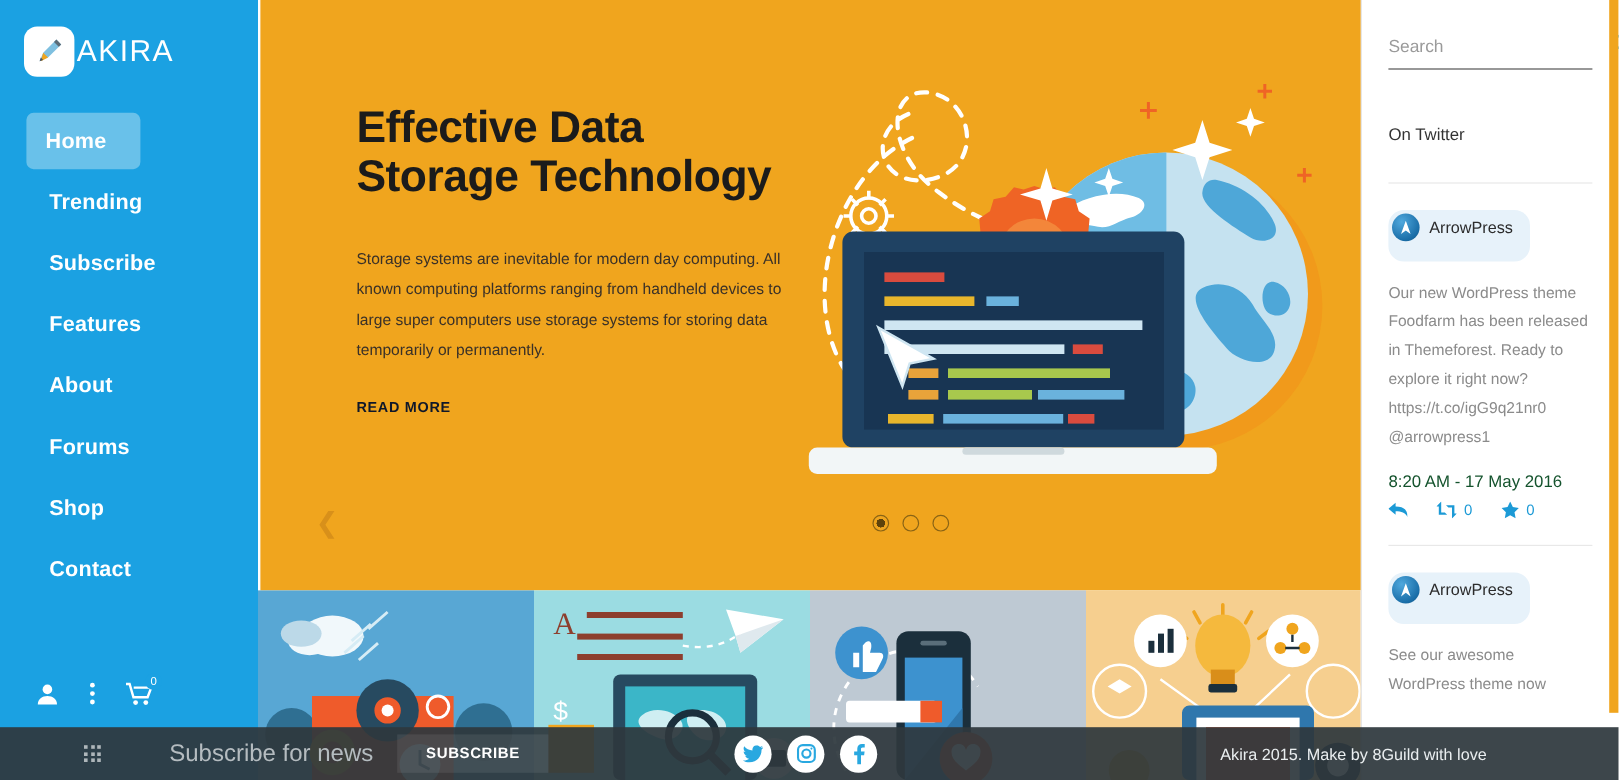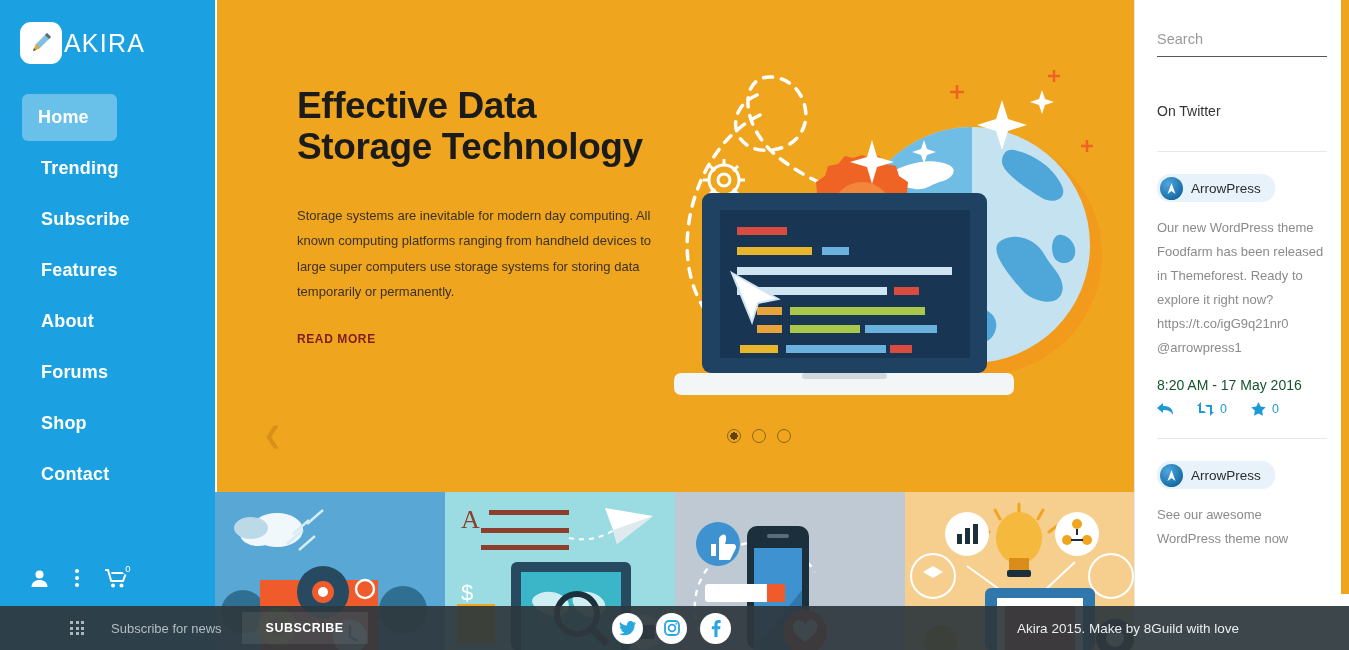--- a/index.html
+++ b/index.html
@@ -60,21 +60,21 @@
   .hero-title {
     font-size: 37px; font-weight: bold; color: #1b1b1b;
     line-height: 1.12; letter-spacing: -.4px;
   }
   .hero-desc {
     margin-top: 35px; font-size: 13px; color: #3a3128;
     line-height: 1.95; width: 363px;
   }
   .hero-cta {
     display: inline-block; margin-top: 28px;
-    font-size: 12px; font-weight: bold; color: #7f1d1d;
+    font-size: 12px; font-weight: bold; color: #0f172a;
     letter-spacing: .6px; text-decoration: none; cursor: pointer;
   }
 
   .hero-art { position: absolute; left: 445px; top: 55px; width: 450px; height: 370px; }
 
   .hero-arrow {
     position: absolute; top: 424px; font-size: 23px;
     color: #d8901a; cursor: pointer; user-select: none; line-height: 1;
   }
   .hero-arrow.left { left: 46px; }
@@ -117,41 +117,41 @@
     color: #9a9a9a; font-family: "Liberation Sans", sans-serif; background: transparent;
   }
   .search-input::placeholder { color: #9a9a9a; }
 
   .twitter-head {
     margin: 46px 22px 0 22px; font-size: 14px; color: #333;
     padding-bottom: 32px; border-bottom: 1px solid #e8e8e8;
   }
   .tweet { padding: 22px 22px 0 22px; }
   .tw-user { display: flex; align-items: center; gap: 8px; background: #e7f2fa;
-    border-radius: 13px; padding: 3px 14px 2px 3px; width: fit-content; cursor: pointer; }
+    border-radius: 13px; padding: 3px 14px 17px 3px; width: fit-content; cursor: pointer; }
   .tw-ava { width: 23px; height: 23px; border-radius: 50%; flex: none;
     background: radial-gradient(circle at 35% 30%, #4fa8dd, #1a6ea8 70%, #14537d);
     display: flex; align-items: center; justify-content: center; }
   .tw-name { font-size: 13.5px; color: #2c2c2c; }
   .tw-body { margin-top: 14px; font-size: 13px; color: #8b8b8b; line-height: 1.85; word-break: break-word; }
   .tw-time { margin-top: 17px; font-size: 14px; color: #14532d; }
   .tw-actions { display: flex; align-items: center; gap: 24px; margin-top: 9px; }
   .tw-act { display: flex; align-items: center; gap: 6px; color: #1c9ad6; font-size: 12.5px; cursor: pointer; }
   .tw-div { margin: 22px 0 0 0; border-top: 1px solid #e8e8e8; }
 
   
   .footer {
     position: absolute; left: 0; bottom: 0; width: 1349px; height: 44px;
     background: rgba(46,56,61,0.93); z-index: 30;
     display: flex; align-items: center;
   }
   .grid-ico { margin-left: 70px; display: grid; grid-template-columns: repeat(3,3px);
     grid-gap: 2.5px; cursor: pointer; }
   .grid-ico i { width: 3px; height: 3px; background: #aeb6ba; display: block; }
-  .sub-label { margin-left: 27px; font-size: 13px; color: #b5bcc0; cursor: text; }
+  .sub-label { margin-left: 57px; font-size: 20px; color: #b5bcc0; cursor: text; }
   .sub-btn {
     margin-left: 20px; background: rgba(255,255,255,.08); color: #ffffff;
     font-size: 12.5px; font-weight: bold; letter-spacing: .5px;
     padding: 9px 24px; border: 0; cursor: pointer;
     font-family: "Liberation Sans", sans-serif;
   }
   .socials { position: absolute; left: 612px; display: flex; gap: 13px; align-items:center;}
   .soc {
     width: 31px; height: 31px; border-radius: 50%; background: #ffffff;
     display: flex; align-items: center; justify-content: center; cursor: pointer;

